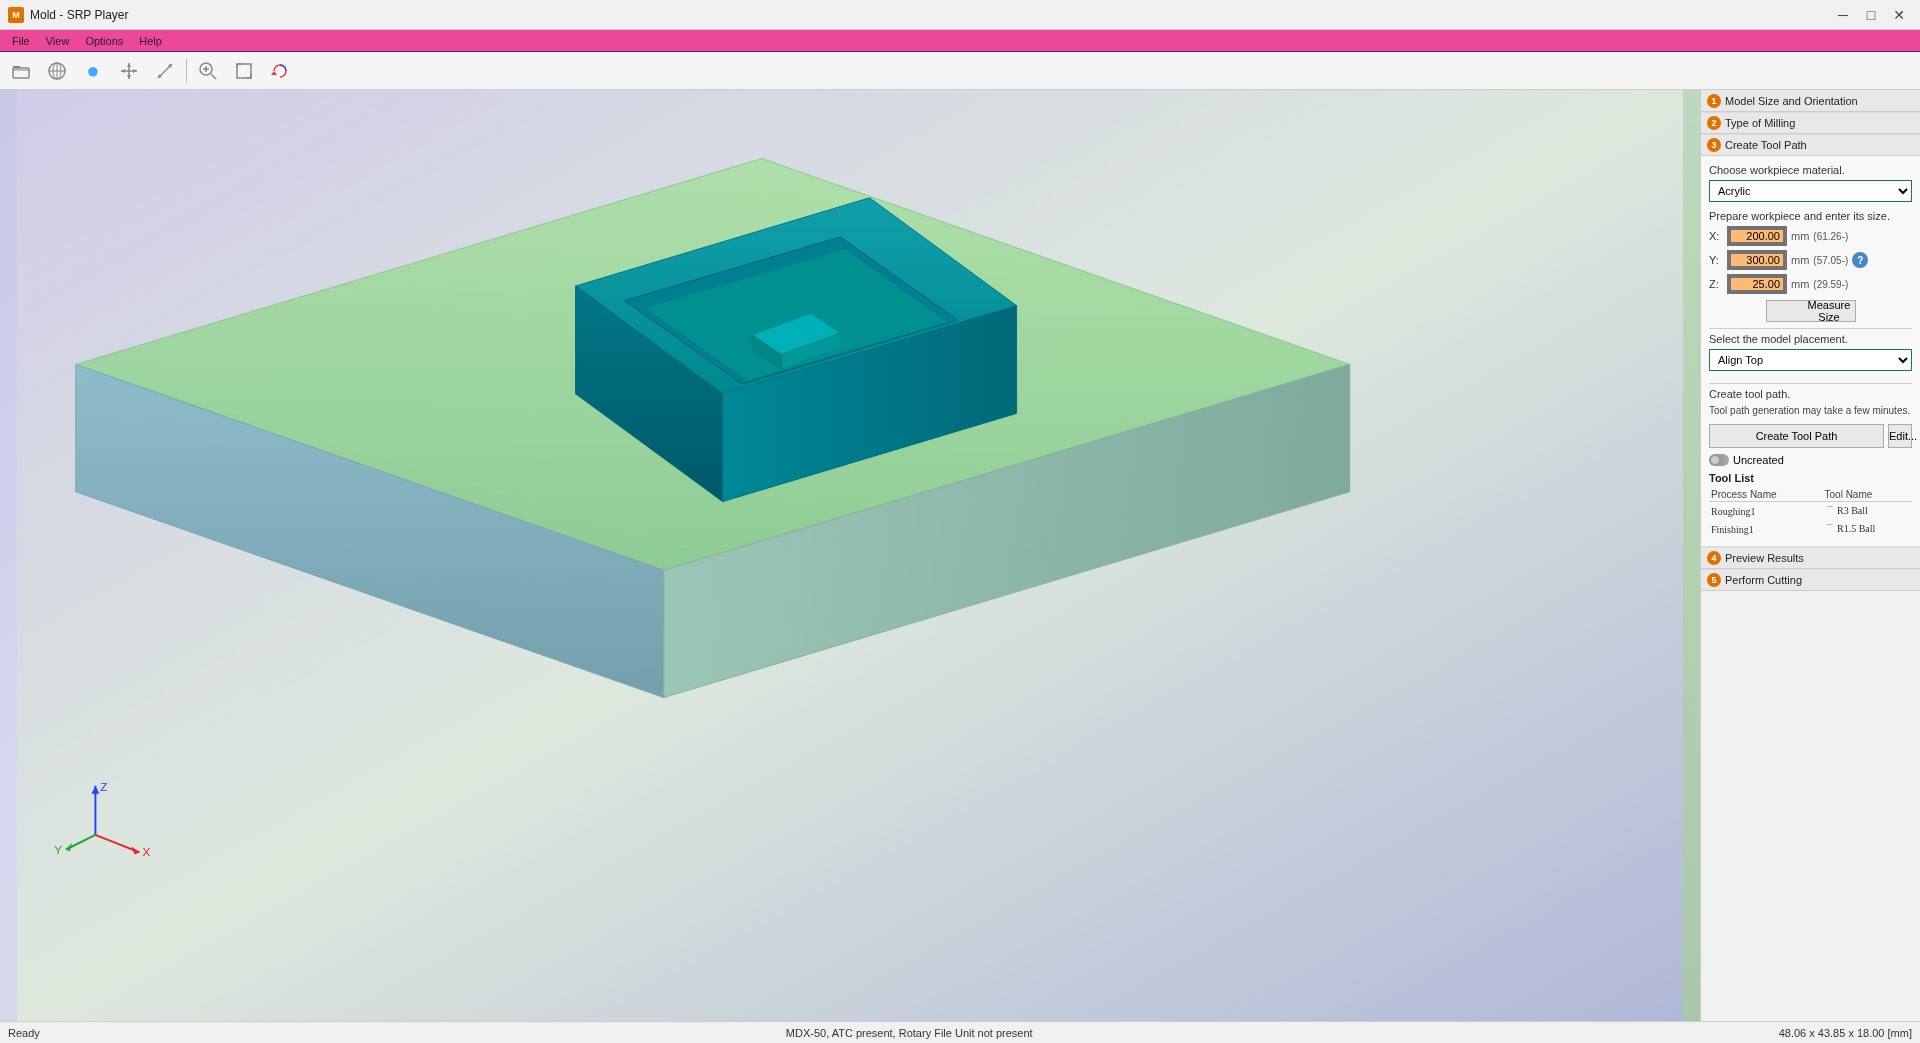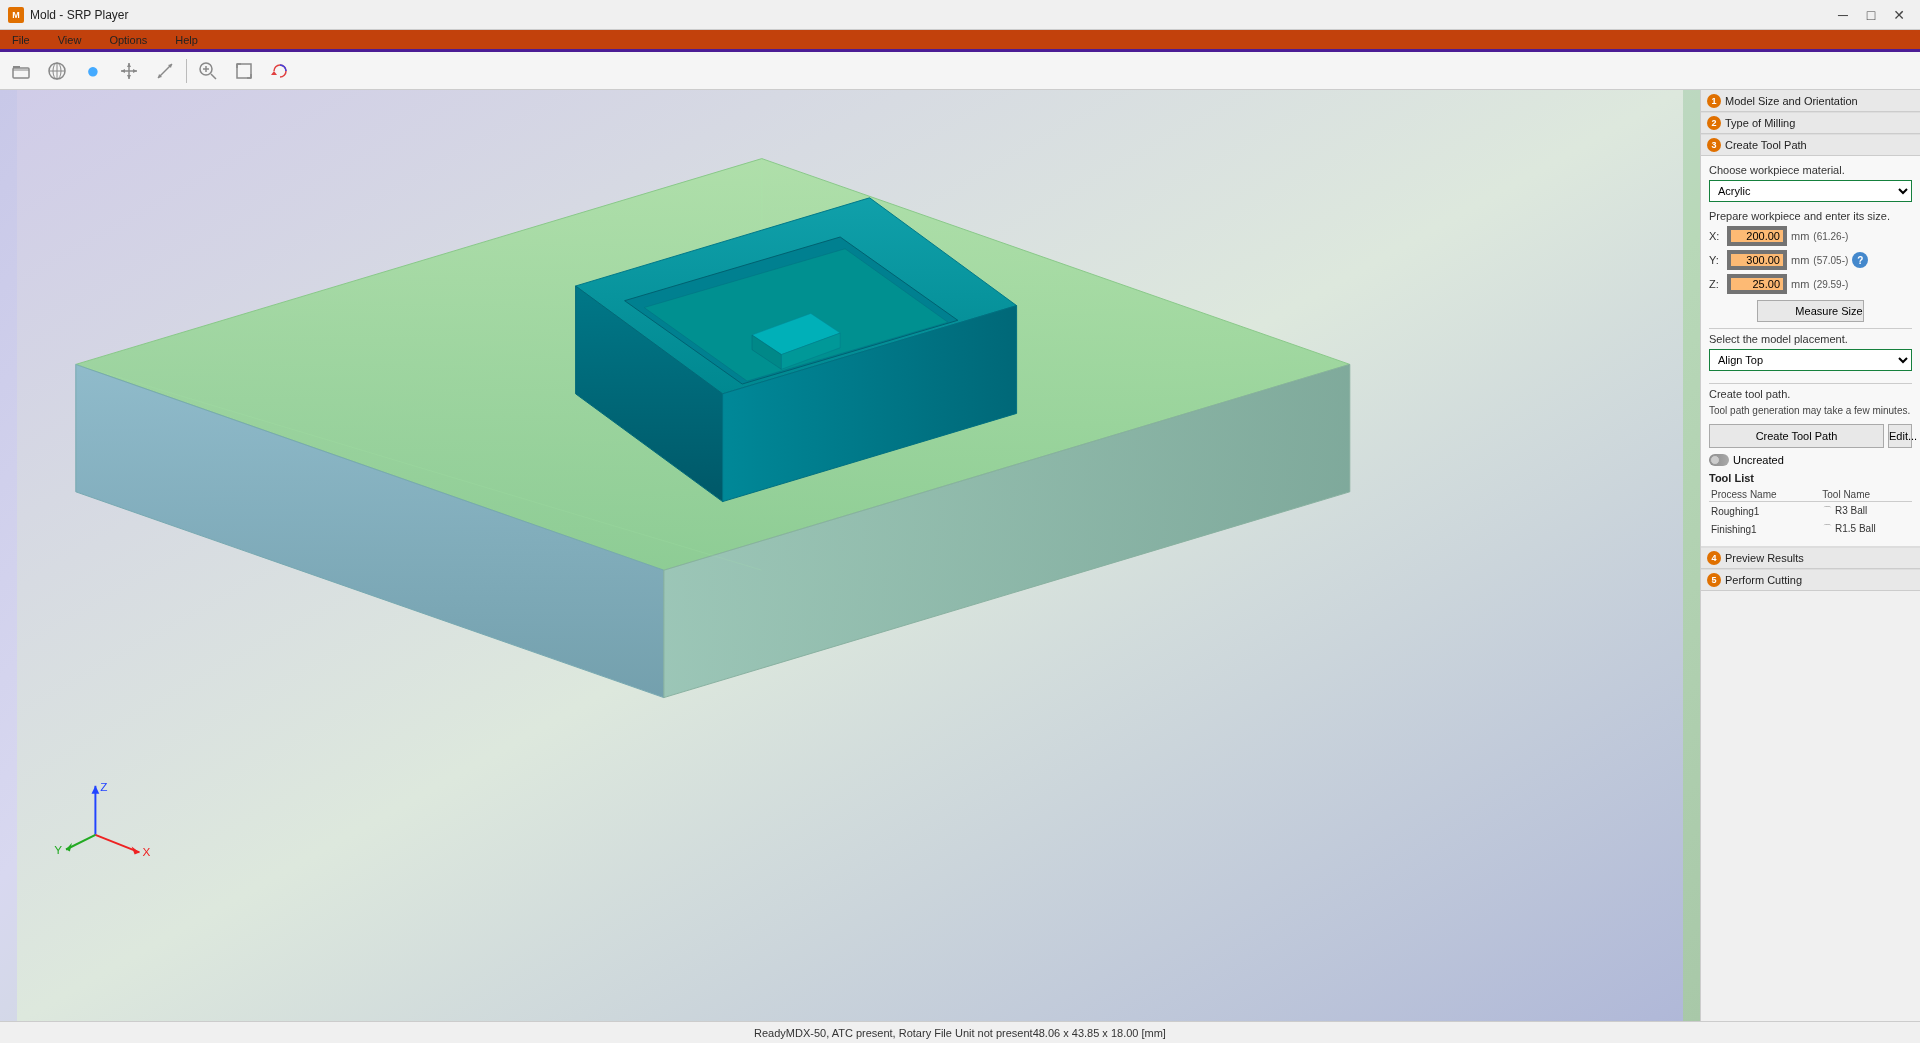--- a/index.html
+++ b/index.html
@@ -42,26 +42,25 @@
       border: none;
       cursor: pointer;
       font-size: 14px;
       display: flex; align-items: center; justify-content: center;
       color: #444;
     }
 
     
     .menu-bar {
       height: 22px;
-      background: #c2410c;
-      display: flex;
-      align-items: center;
-      border-bottom: 3px solid #4c1d95;
+      background: #ec4899;
+      display: flex;
+      align-items: center;
+      border-bottom: 1px solid #4c1d95;
       padding: 0 4px;
-      gap: 12px;
     }
     .menu-item {
       padding: 2px 8px;
       font-size: 11px;
       cursor: pointer;
       color: #222;
     }
 
     
     .toolbar {
@@ -183,21 +182,21 @@
       border-radius: 50%;
       background: #4488cc;
       color: white;
       font-size: 10px;
       display: flex; align-items: center; justify-content: center;
       cursor: pointer;
       font-weight: bold;
     }
 
     .measure-btn {
-      width: 107px;
+      width: 90px;
       height: 22px;
       background: #e8e8e8;
       border: 1px solid #aaa;
       font-size: 11px;
       cursor: pointer;
       display: flex; align-items: center; justify-content: center;
       margin: 6px auto 6px auto;
       padding-left: 37px;
     }
 
@@ -267,37 +266,38 @@
       text-align: left;
       color: #444;
       font-weight: normal;
       border-bottom: 1px solid #ccc;
       padding: 1px 2px;
       margin-left: 28px;
     }
     .tool-list-table td {
       padding: 2px 2px;
       color: #333;
+      font-family: Liberation Serif, serif;
     }
     .tool-icon {
       color: #888;
       font-size: 10px;
     }
     .section-inactive .panel-step-icon {
       background: #e07000;
     }
 
     
     .status-bar {
       height: 22px;
       background: #f0f0f0;
       border-top: 1px solid #ccc;
       display: flex;
       align-items: center;
-      justify-content: center;
+      justify-content: space-between;
       padding: 0 8px;
       font-size: 11px;
       color: #333;
     }
 
     
     .scene-svg {
       position: absolute;
       top: 0; left: 0;
       width: 100%; height: 100%;

